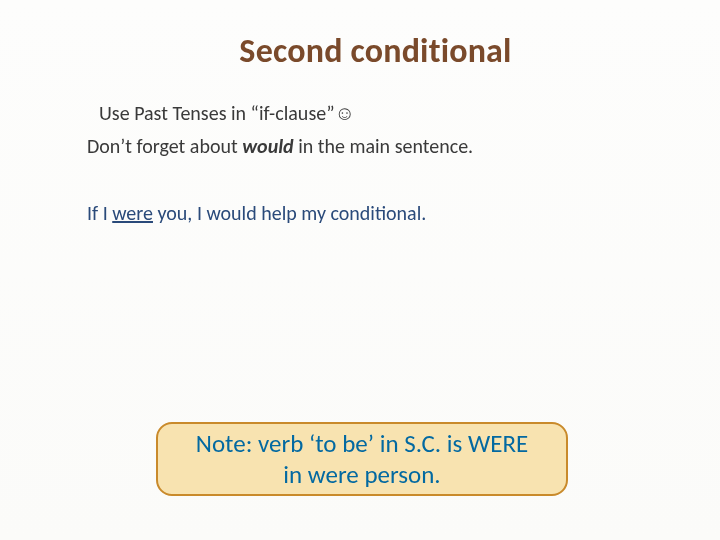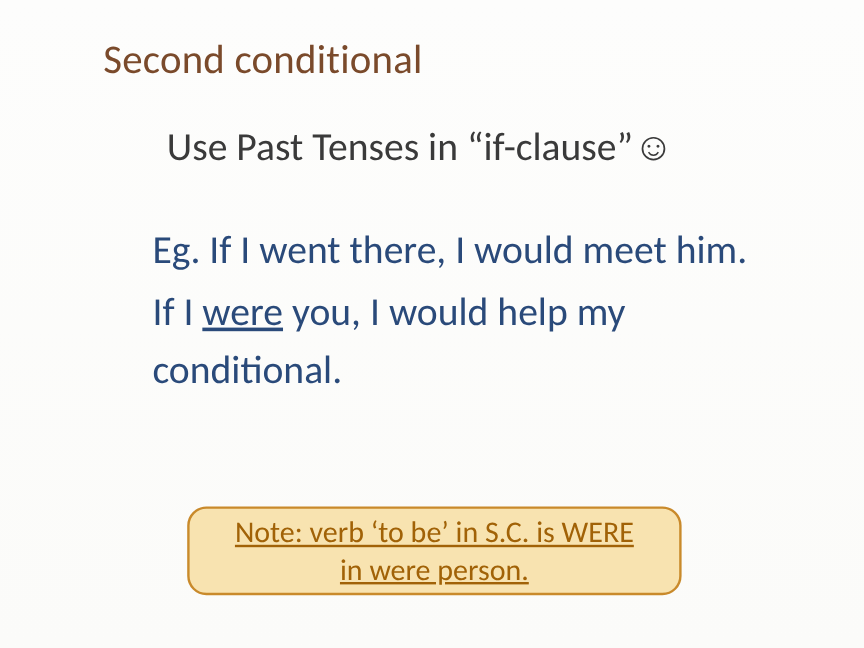--- a/index.html
+++ b/index.html
@@ -15,27 +15,28 @@
     position: relative;
     width: 720px;
     height: 540px;
     box-sizing: border-box;
     padding: 30px 55px 0 55px;
     background: linear-gradient(to bottom, #fdfdfc 0%, #fbfbf9 100%);
   }
   .title {
     font-size: 34px;
     color: #7a4a2b;
-    font-weight: 400;
+    font-weight: 700;
     margin: 0 0 28px 31px;
     letter-spacing: 0.2px;
+    text-align: center;
   }
   .content {
-    margin-left: 72px;
-    font-size: 33px;
+    margin-left: 32px;
+    font-size: 20px;
     color: #3a3a3a;
     line-height: 1.45;
   }
   .p1 {
     margin: 0 0 4px 12px;
     color: #3a3a3a;
   }
   .p2 {
     margin: 0 0 4px 0;
     text-indent: -6px;
@@ -63,25 +64,24 @@
     width: 412px;
     height: 74px;
     background: #f8e3b0;
     border: 2px solid #c98a2b;
     border-radius: 16px;
     box-sizing: border-box;
     display: flex;
     align-items: center;
     justify-content: center;
     text-align: center;
-    color: #a16207;
+    color: #0369a1;
     font-size: 25px;
     line-height: 1.25;
     padding: 4px 10px;
-    text-decoration: underline;
   }
   .note-inner {
     display: block;
   }
   .note-line {
     display: block;
   }
 </style>
 </head>
 <body>
@@ -89,24 +89,26 @@
 <div class="slide">
 
   <h1 class="title">Second conditional</h1>
 
   <div class="content">
 
     <p class="p1">
       <span>Use Past Tenses in “if-clause”</span><span>☺</span>
     </p>
 
+    <p class="p2">
+      <span>Don’t forget about </span><span class="wld">would</span><span> in the main sentence.</span>
+    </p>
 
     <div class="gap"></div>
 
-    <p class="ex">Eg. If I went there, I would meet him.</p>
 
     <p class="ex">
       <span>If I </span><span class="were">were</span><span> you, I would help my conditional.</span>
     </p>
 
   </div>
 
   <div class="note-box">
     <span class="note-inner">
       <span class="note-line">Note: verb ‘to be’ in S.C. is WERE</span>

